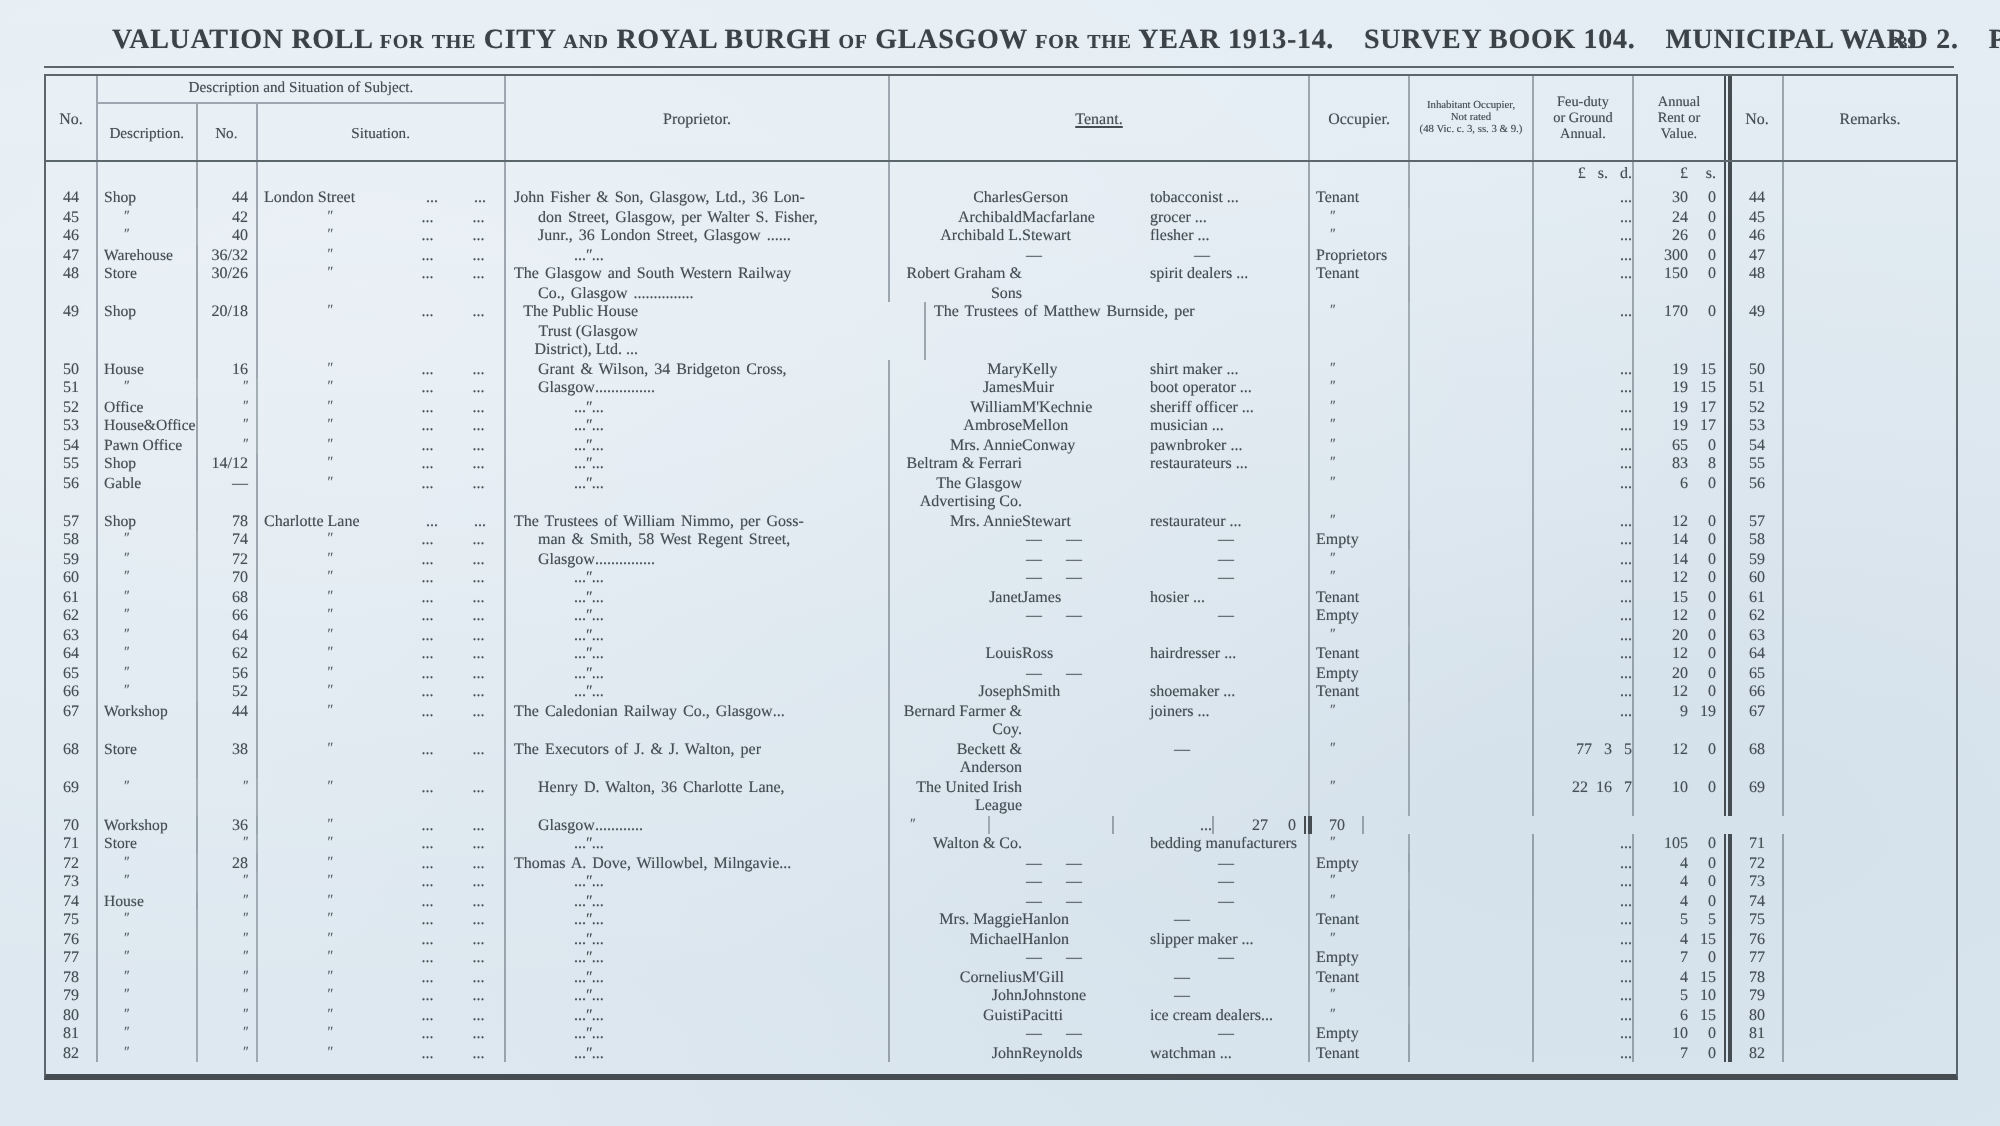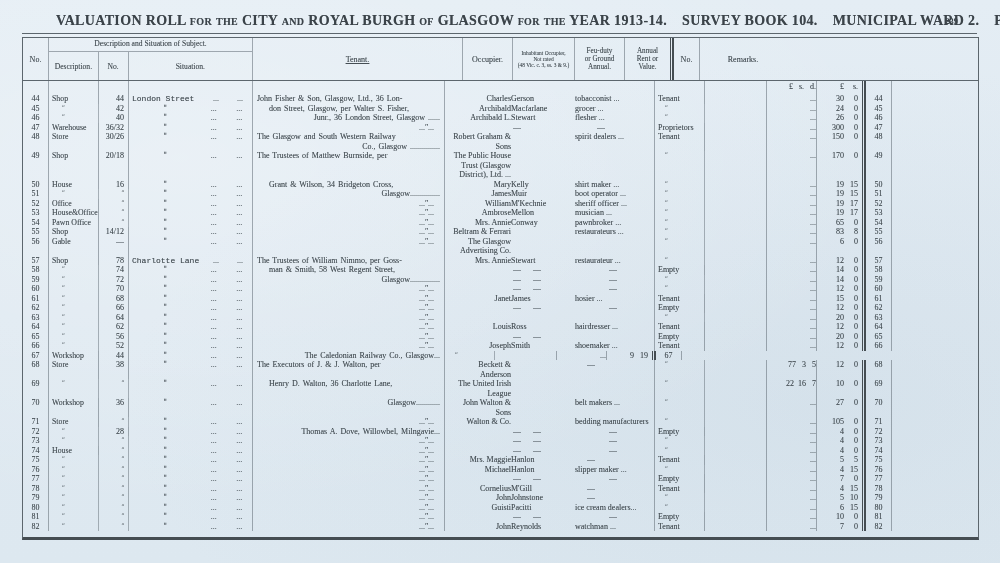--- a/index.html
+++ b/index.html
@@ -53,27 +53,27 @@
   .c4{width:124px;display:flex;}
   .c5{width:192px;}
   .c6{width:210px;display:flex;}
   .c7{width:50px;padding-left:3px;}
   .c8{width:62px;}
   .c9{width:50px;text-align:right;white-space:pre;}
   .c10{width:46px;display:flex;border-right:1px solid var(--heavy);}
   .c11{width:28px;text-align:center;border-left:2px solid var(--heavy);margin-left:1px;border-right:1px solid var(--line);}
   .c12{width:86px;border-right:none;}
   
-  .s1{flex:none;width:72px;padding-left:3px;white-space:nowrap;font-family:Liberation Mono, monospace;}
+  .s1{flex:none;width:72px;padding-left:3px;white-space:nowrap;}
   .s1.ctr{text-align:center;padding-left:0;}
   .sd{flex:1;text-align:center;}
   
   .pline{padding-left:4px;padding-right:4px;word-spacing:1px;white-space:nowrap;}
   .pline.ind{padding-left:16px;}
-  .pline.spread{display:flex;justify-content:flex-end;white-space:pre;}
+  .pline.spread{display:flex;justify-content:flex-start;white-space:pre;}
   .pline.spread.dit{padding-left:34px;padding-right:10px;}
   .ta{flex:none;width:64px;padding-left:2px;text-align:right;}
   .tb{flex:none;width:64px;}
   .tc{flex:1;}
   .dash{padding-left:12px;}
   
   .dt{font-size:7px;opacity:.9;}
   .c2.dt{padding-left:13px;}
   .c7.dt{padding-left:10px;}
   
@@ -97,20 +97,23 @@
           <span>No.</span>
         </div>
       <div class="hc h-grp">
         <div class="grp-top">Description and Situation of Subject.</div>
         <div class="grp-sub">
           <div class="gs gs1">Description.</div>
           <div class="gs gs2">No.</div>
           <div class="gs gs3">Situation.</div>
         </div>
       </div>
+      <div class="hc h-prop">
+          <span>Proprietor.</span>
+        </div>
       <div class="hc h-tenant">
           <span>Tenant.</span>
         </div>
       <div class="hc h-occ">
           <span>Occupier.</span>
         </div>
       <div class="hc h-inh">
         <div>Inhabitant Occupier,</div>
         <div>Not rated</div>
         <div>(48 Vic. c. 3, ss. 3 &amp; 9.)</div>
@@ -289,28 +292,28 @@
         </div>
         <div class="row">
           <div class="c c1">49</div>
           <div class="c c2">Shop</div>
           <div class="c c3">20/18</div>
           <div class="c c4">
             <div class="s1 ctr dt">ʺ</div>
             <div class="sd">...</div>
             <div class="sd">...</div>
           </div>
-          <div class="c c5">
-            <div class="pline">The Trustees of Matthew Burnside, per</div>
-          </div>
           <div class="c c6">
             <div class="ta">The Public House Trust (Glasgow District), Ltd.  ...</div>
             <div class="tb"></div>
             <div class="tc"></div>
           </div>
+          <div class="c c5">
+            <div class="pline">The Trustees of Matthew Burnside, per</div>
+          </div>
           <div class="c c7 dt">ʺ</div>
           <div class="c c8"></div>
           <div class="c c9">...</div>
           <div class="c c10">
             <div class="rl">170</div>
             <div class="rs">0</div>
           </div>
           <div class="c c11">49</div>
           <div class="c c12"></div>
         </div>
@@ -778,20 +781,25 @@
           <div class="c c2">Workshop</div>
           <div class="c c3">44</div>
           <div class="c c4">
             <div class="s1 ctr dt">ʺ</div>
             <div class="sd">...</div>
             <div class="sd">...</div>
           </div>
           <div class="c c5">
             <div class="pline spread"><div class="pt">The Caledonian Railway Co., Glasgow</div><div class="pt">...</div></div>
           </div>
+          <div class="c c6">
+            <div class="ta">Bernard Farmer &amp; Coy.</div>
+            <div class="tb"></div>
+            <div class="tc">joiners    ...</div>
+          </div>
           <div class="c c7 dt">ʺ</div>
           <div class="c c8"></div>
           <div class="c c9">...</div>
           <div class="c c10">
             <div class="rl">9</div>
             <div class="rs">19</div>
           </div>
           <div class="c c11">67</div>
           <div class="c c12"></div>
         </div>
@@ -853,25 +861,20 @@
           <div class="c c1">70</div>
           <div class="c c2">Workshop</div>
           <div class="c c3">36</div>
           <div class="c c4">
             <div class="s1 ctr dt">ʺ</div>
             <div class="sd">...</div>
             <div class="sd">...</div>
           </div>
           <div class="c c5">
             <div class="pline ind spread"><div class="pt">Glasgow</div><div class="pt">...</div><div class="pt">...</div><div class="pt">...</div><div class="pt">...</div></div>
-          </div>
-          <div class="c c6">
-            <div class="ta">John Walton &amp; Sons</div>
-            <div class="tb"></div>
-            <div class="tc">belt makers    ...</div>
           </div>
           <div class="c c7 dt">ʺ</div>
           <div class="c c8"></div>
           <div class="c c9">...</div>
           <div class="c c10">
             <div class="rl">27</div>
             <div class="rs">0</div>
           </div>
           <div class="c c11">70</div>
           <div class="c c12"></div>

